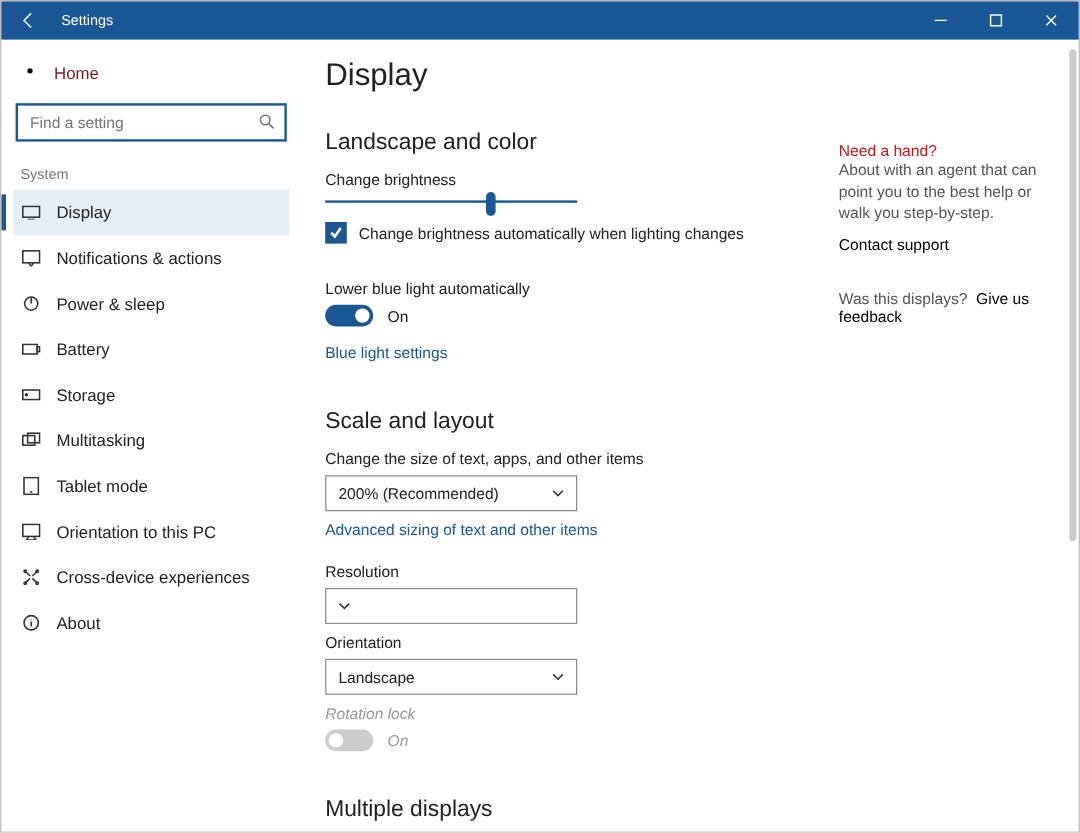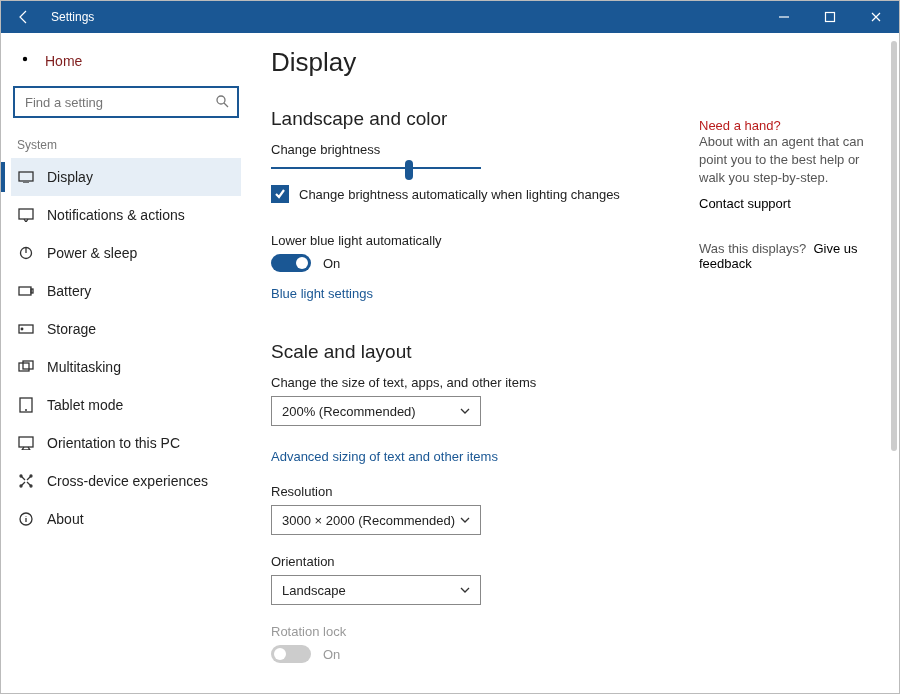--- a/index.html
+++ b/index.html
@@ -35,23 +35,23 @@
   .checkbox { width:18px; height:18px; background:#1a5794; display:flex; align-items:center; justify-content:center; }
   .checkbox svg { stroke:#fff; stroke-width:2.2; fill:none; }
   .toggle-row { display:flex; align-items:center; gap:12px; margin:6px 0 10px 0; }
   .toggle { width:40px; height:18px; border-radius:10px; position:relative; }
   .toggle.on { background:#1a5794; }
   .toggle.on .knob { position:absolute; right:3px; top:3px; width:12px; height:12px; background:#fff; border-radius:50%; }
   .toggle.off { background:#ccc; }
   .toggle.off .knob { position:absolute; left:3px; top:3px; width:12px; height:12px; background:#fff; border-radius:50%; }
   .toggle-label { font-size:13px; }
   .link { color:#1a5794; font-size:13px; margin:4px 0 12px 0; display:inline-block; }
-  .dropdown { width:210px; height:30px; border:1px solid #888; display:flex; align-items:center; justify-content:space-between; padding:0 10px; font-size:13px; background:#fff; margin-bottom:19px; }
+  .dropdown { width:210px; height:30px; border:1px solid #888; display:flex; align-items:center; justify-content:space-between; padding:0 10px; font-size:13px; background:#fff; margin-bottom:4px; }
   .dropdown .chev { width:10px; height:10px; }
-  .muted { color:#999; }
+  .muted { color:#999;font-style:italic; }
   .aside { width:180px; font-size:13px; color:#555; padding-top:22px; }
   .aside .ahead { color:#b91c1c; margin-bottom:0; }
   .aside .atext { line-height:1.4; margin-bottom:8px; }
   .aside .alink { color:#000000; }
   .aside .sep { height:30px; }
   .scrollbar { position:absolute; right:2px; top:40px; bottom:8px; width:6px; }
   .scrollbar .thumb { position:absolute; top:0; width:6px; height:410px; background:#ccc; border-radius:3px; }
   .small-gap { height:16px; }
 </style>
 </head>
@@ -234,21 +234,20 @@
           <div class="lbl">Change the size of text, apps, and other items</div>
           <div class="dropdown">
             <span>200% (Recommended)</span>
             <svg class="chev" viewBox="0 0 10 10" stroke="#333" stroke-width="1.3" fill="none">
                 <path d="M1 3l4 4 4-4"></path>
               </svg>
           </div>
           <a class="link">Advanced sizing of text and other items</a>
           <div class="lbl">Resolution</div>
           <div class="dropdown">
-            <span>3000 × 2000 (Recommended)</span>
             <svg class="chev" viewBox="0 0 10 10" stroke="#333" stroke-width="1.3" fill="none">
                 <path d="M1 3l4 4 4-4"></path>
               </svg>
           </div>
           <div class="lbl">Orientation</div>
           <div class="dropdown">
             <span>Landscape</span>
             <svg class="chev" viewBox="0 0 10 10" stroke="#333" stroke-width="1.3" fill="none">
                 <path d="M1 3l4 4 4-4"></path>
               </svg>

